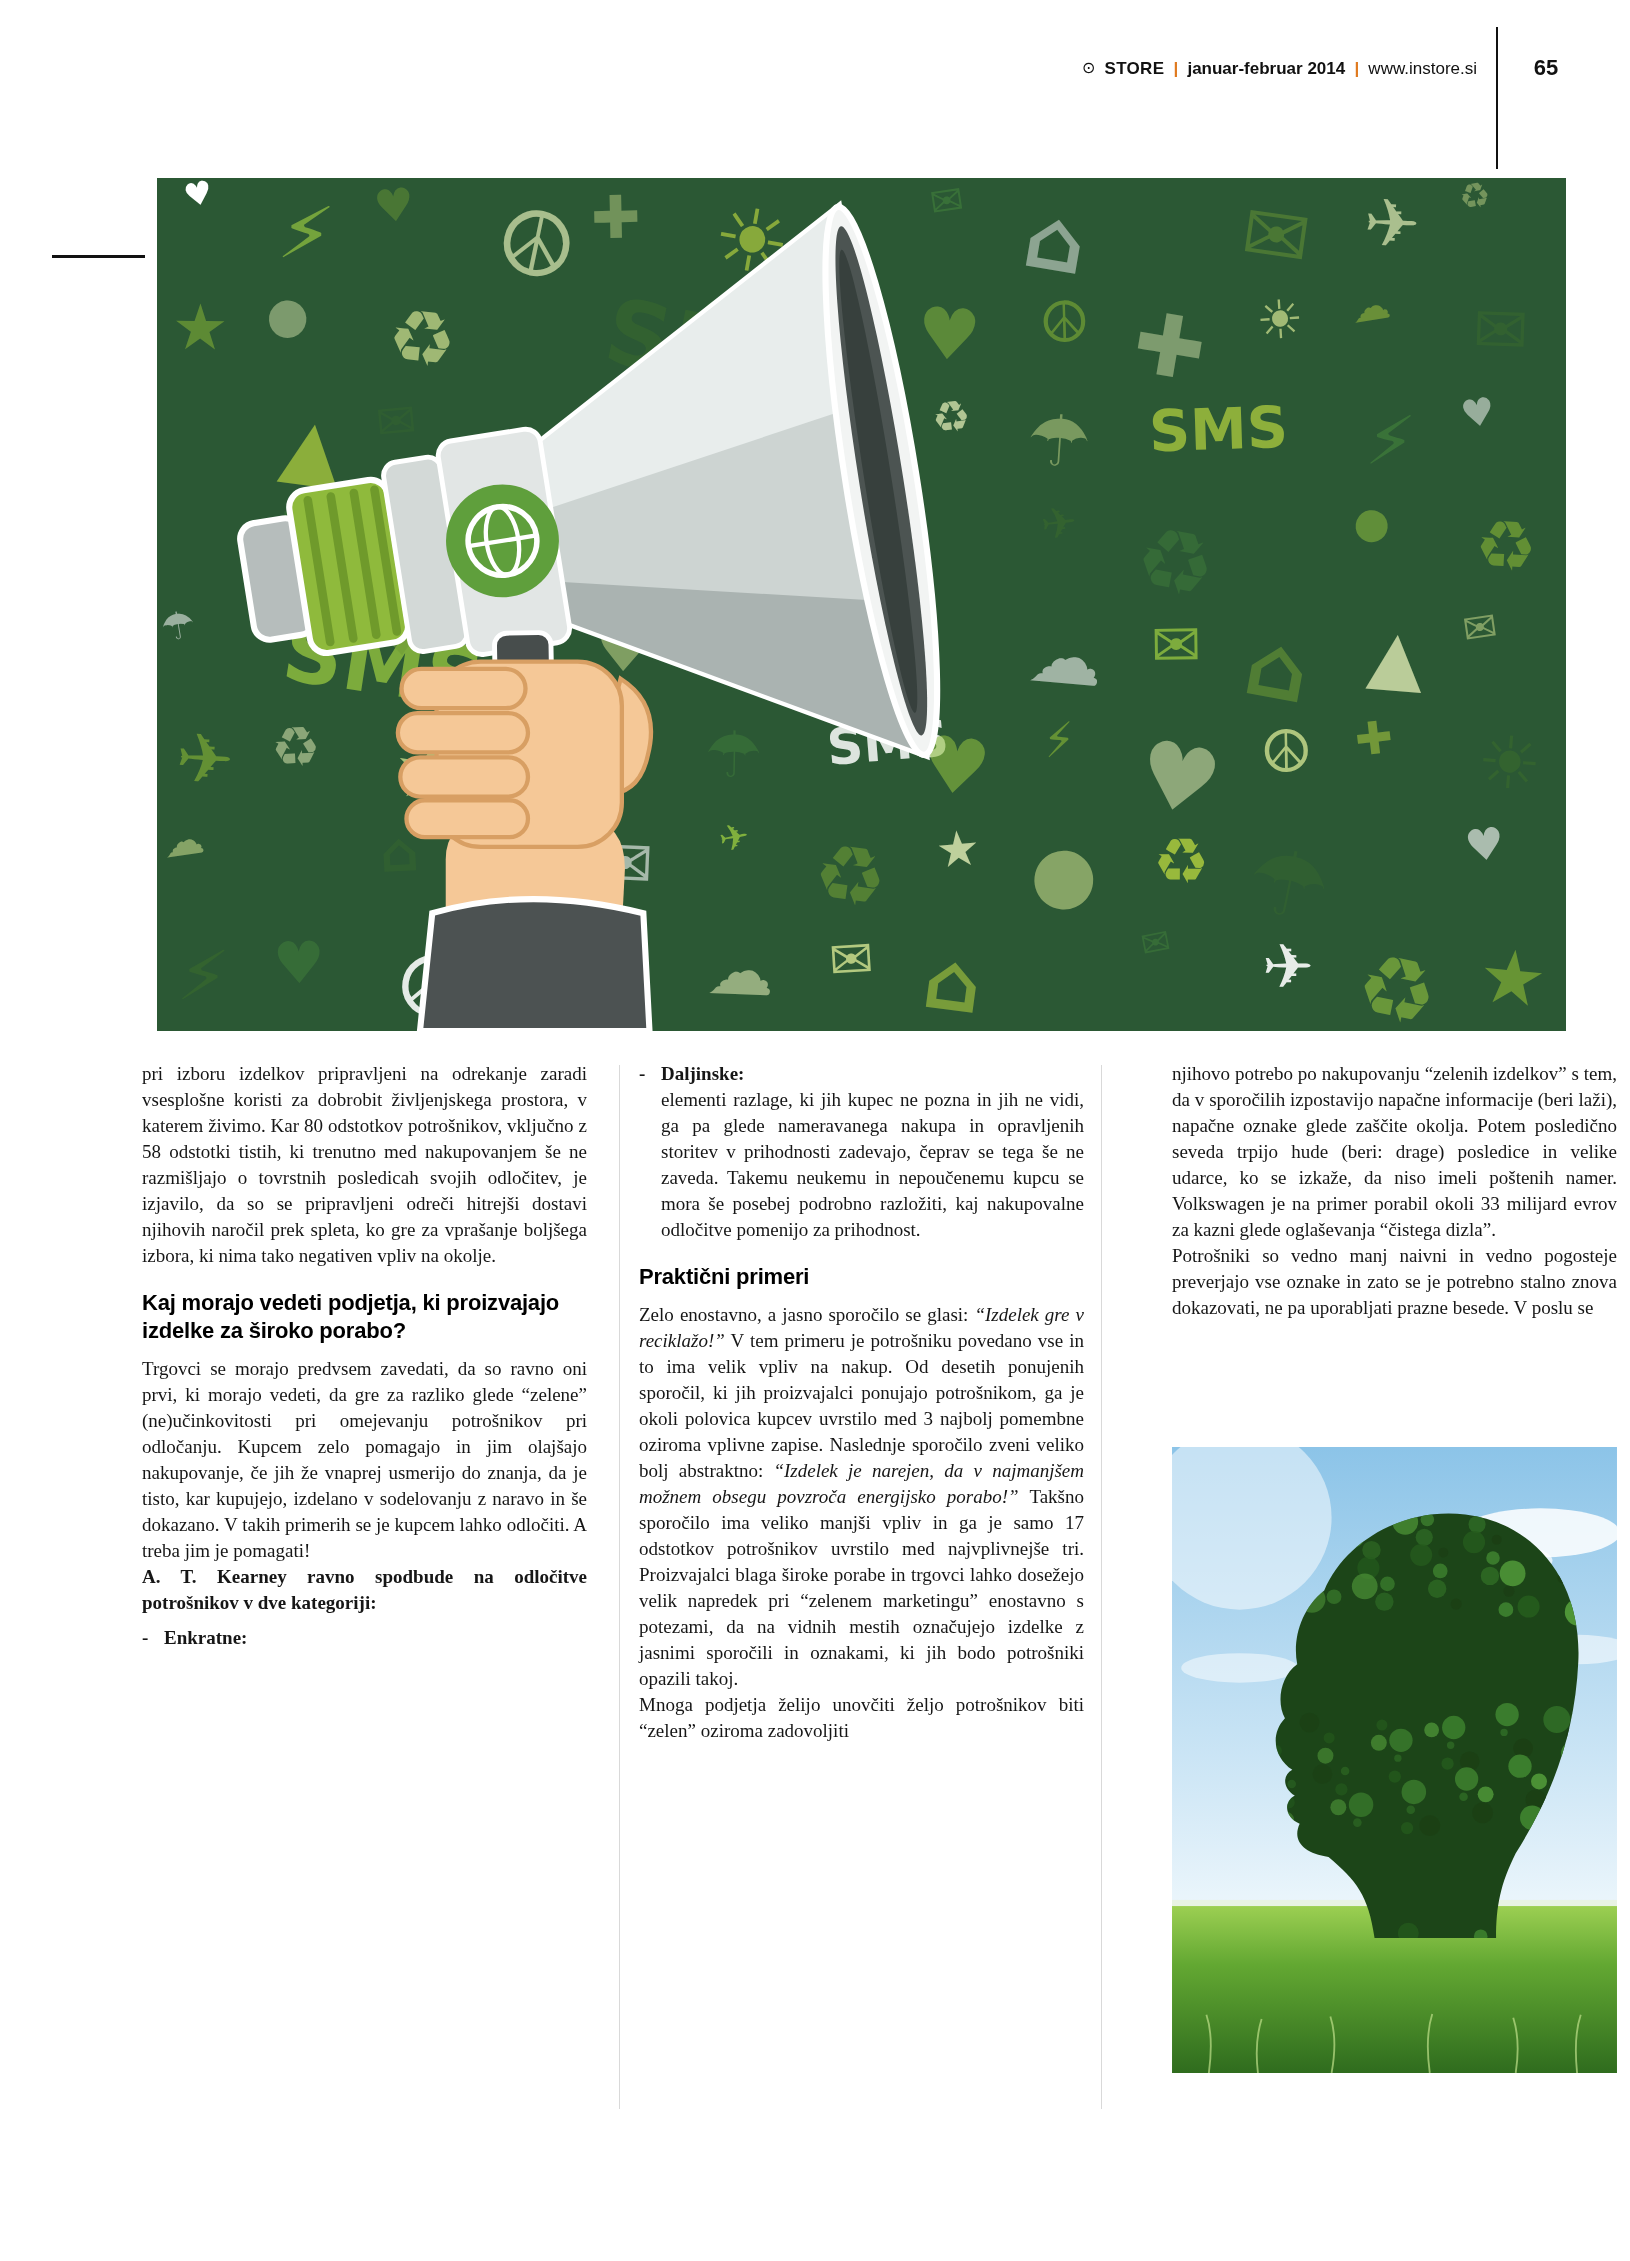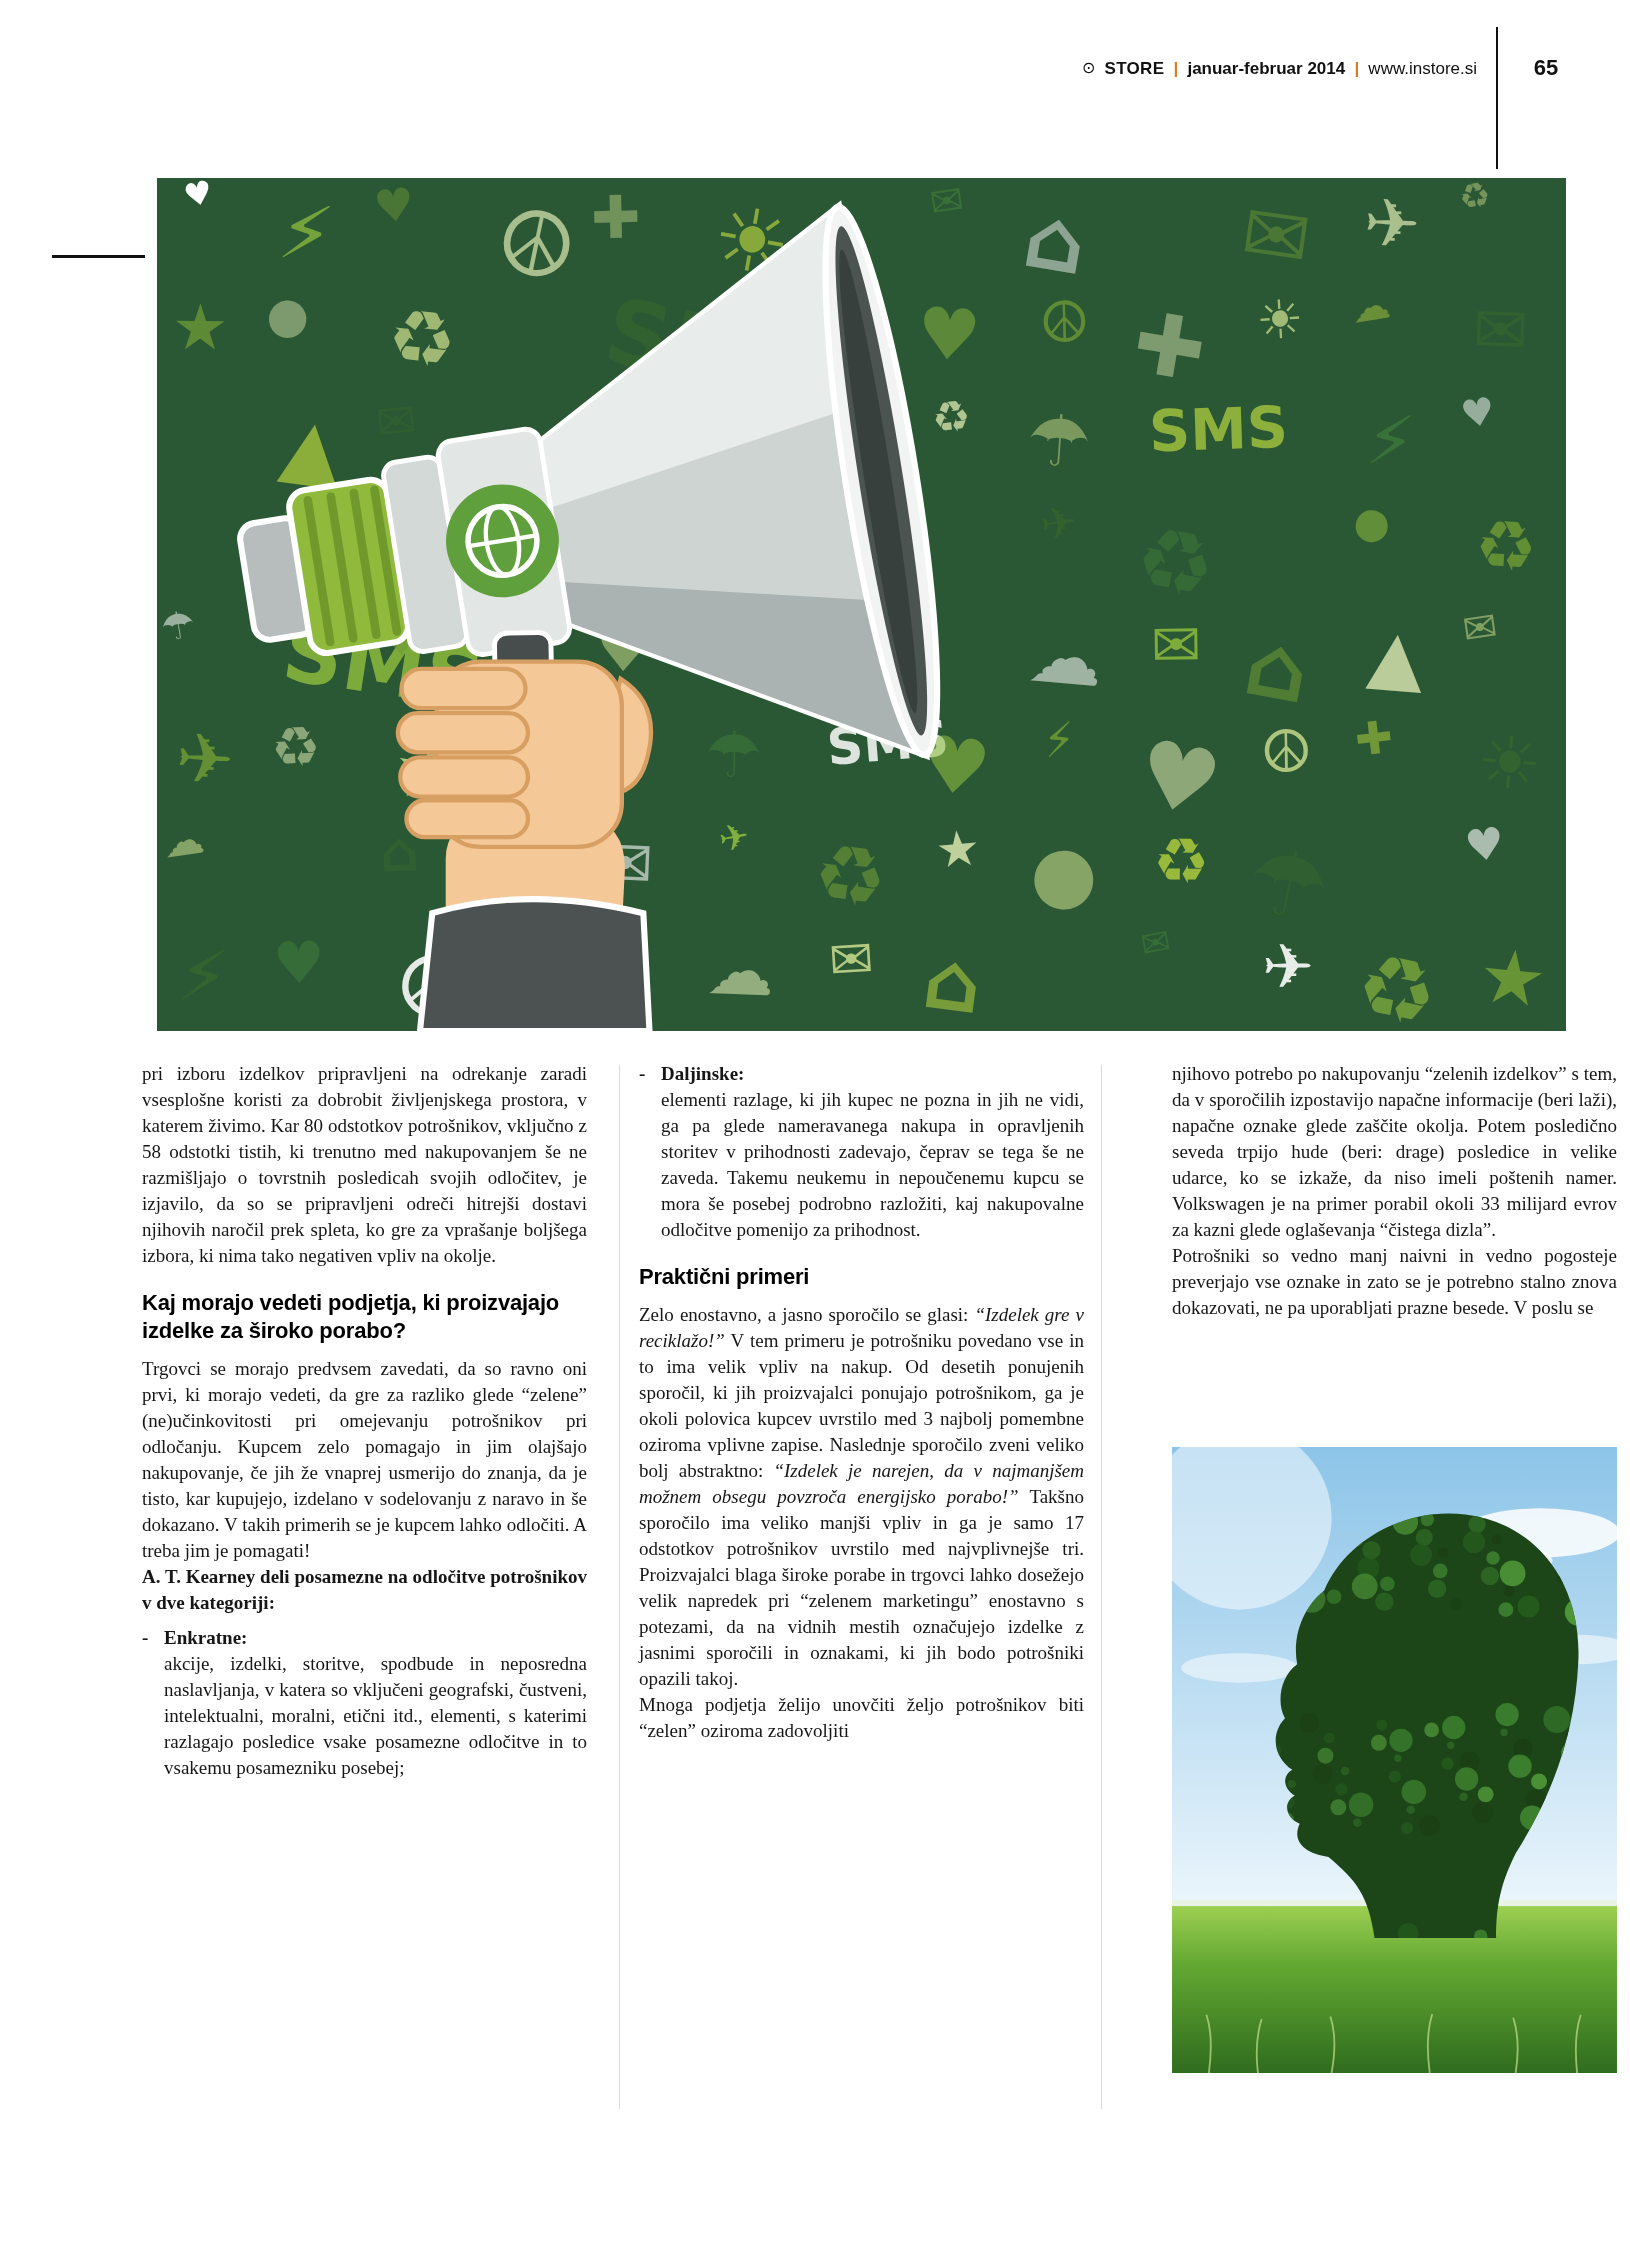--- a/index.html
+++ b/index.html
@@ -231,26 +231,25 @@
     </svg>
   </div>
 
   <div class="colrule r1"></div>
   <div class="colrule r2"></div>
 
   <div class="col col1">
     <p>pri izboru izdelkov pripravljeni na odrekanje zaradi vsesplošne koristi za dobrobit življenjskega prostora, v katerem živimo. Kar 80 odstotkov potrošnikov, vključno z 58 odstotki tistih, ki trenutno med nakupovanjem še ne razmišljajo o tovrstnih posledicah svojih odločitev, je izjavilo, da so se pripravljeni odreči hitrejši dostavi njihovih naročil prek spleta, ko gre za vprašanje boljšega izbora, ki nima tako negativen vpliv na okolje.</p>
     <div class="h-sans">Kaj morajo vedeti podjetja, ki proizvajajo izdelke za široko porabo?</div>
     <p>Trgovci se morajo predvsem zavedati, da so ravno oni prvi, ki morajo vedeti, da gre za razliko glede “zelene” (ne)učinkovitosti pri omejevanju potrošnikov pri odločanju. Kupcem zelo pomagajo in jim olajšajo nakupovanje, če jih že vnaprej usmerijo do znanja, da je tisto, kar kupujejo, izdelano v sodelovanju z naravo in še dokazano. V takih primerih se je kupcem lahko odločiti. A treba jim je pomagati!</p>
-    <p class="bold-serif">A. T. Kearney deli posamezne na odločitve potrošnikov v dve kategoriji:</p>
+    <p class="bold-serif">A. T. Kearney ravno spodbude na odločitve potrošnikov v dve kategoriji:</p>
     <div class="hang">
       <span class="dash">-</span>
       <div class="hang-body">
         <div class="li-label">Enkratne:</div>
-        <p>akcije, izdelki, storitve, spodbude in neposredna naslavljanja, v katera so vključeni geografski, čustveni, intelektualni, moralni, etični itd., elementi, s katerimi razlagajo posledice vsake posamezne odločitve in to vsakemu posamezniku posebej;</p>
       </div>
     </div>
   </div>
 
   <div class="col col2">
     <div class="hang" style="margin-top:0;">
       <span class="dash">-</span>
       <div class="hang-body">
         <div class="li-label">Daljinske:</div>
         <p>elementi razlage, ki jih kupec ne pozna in jih ne vidi, ga pa glede nameravanega nakupa in opravljenih storitev v prihodnosti zadevajo, čeprav se tega še ne zaveda. Takemu neukemu in nepoučenemu kupcu se mora še posebej podrobno razložiti, kaj nakupovalne odločitve pomenijo za prihodnost.</p>

